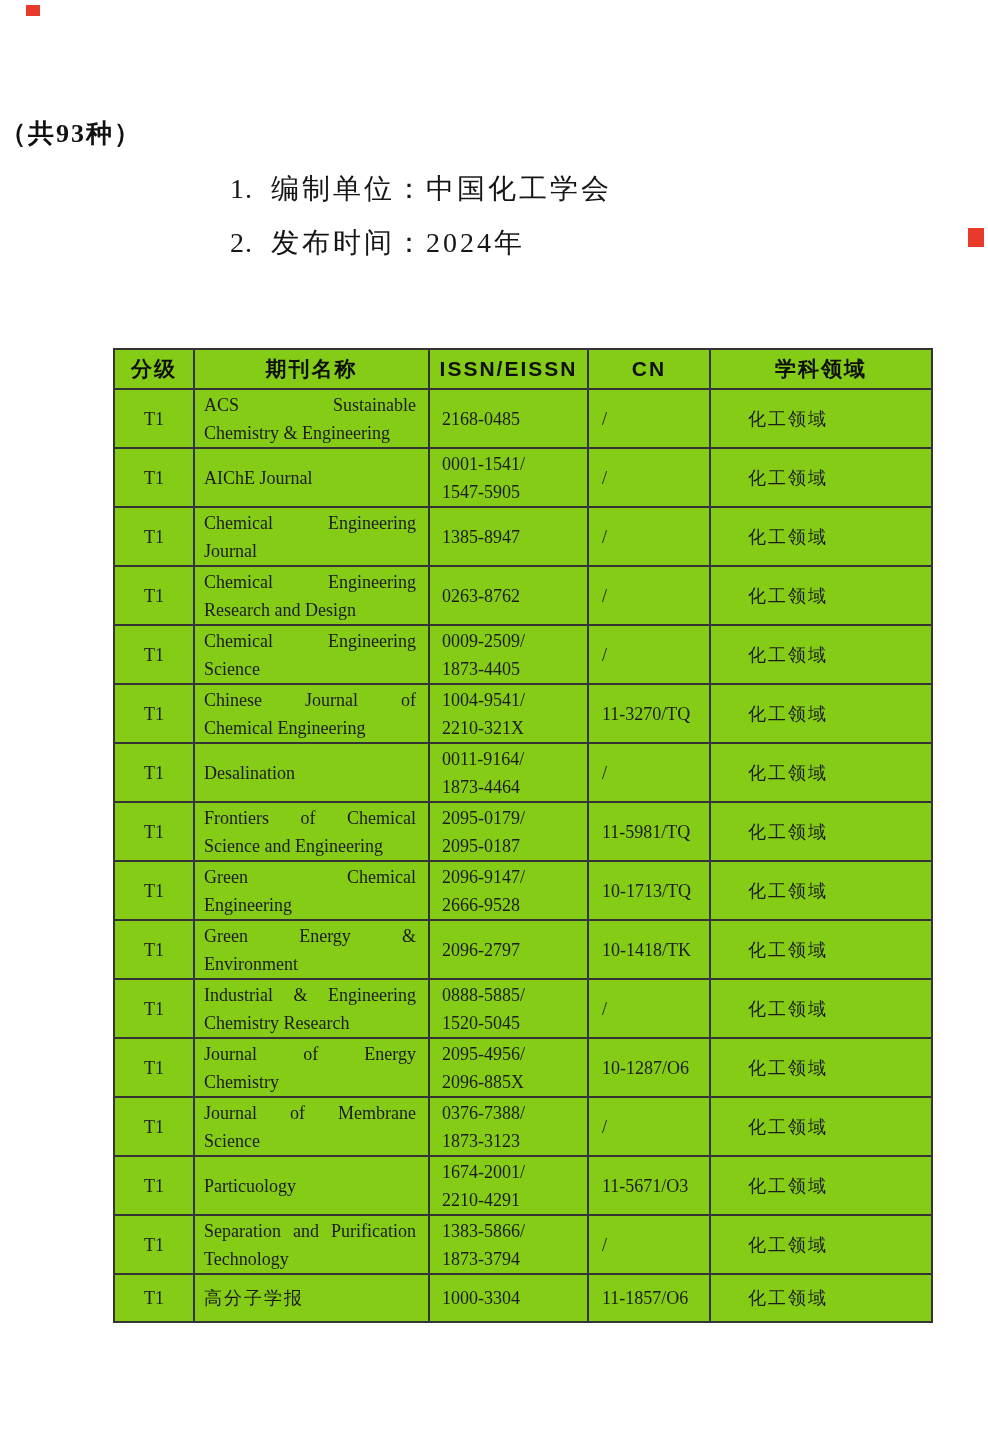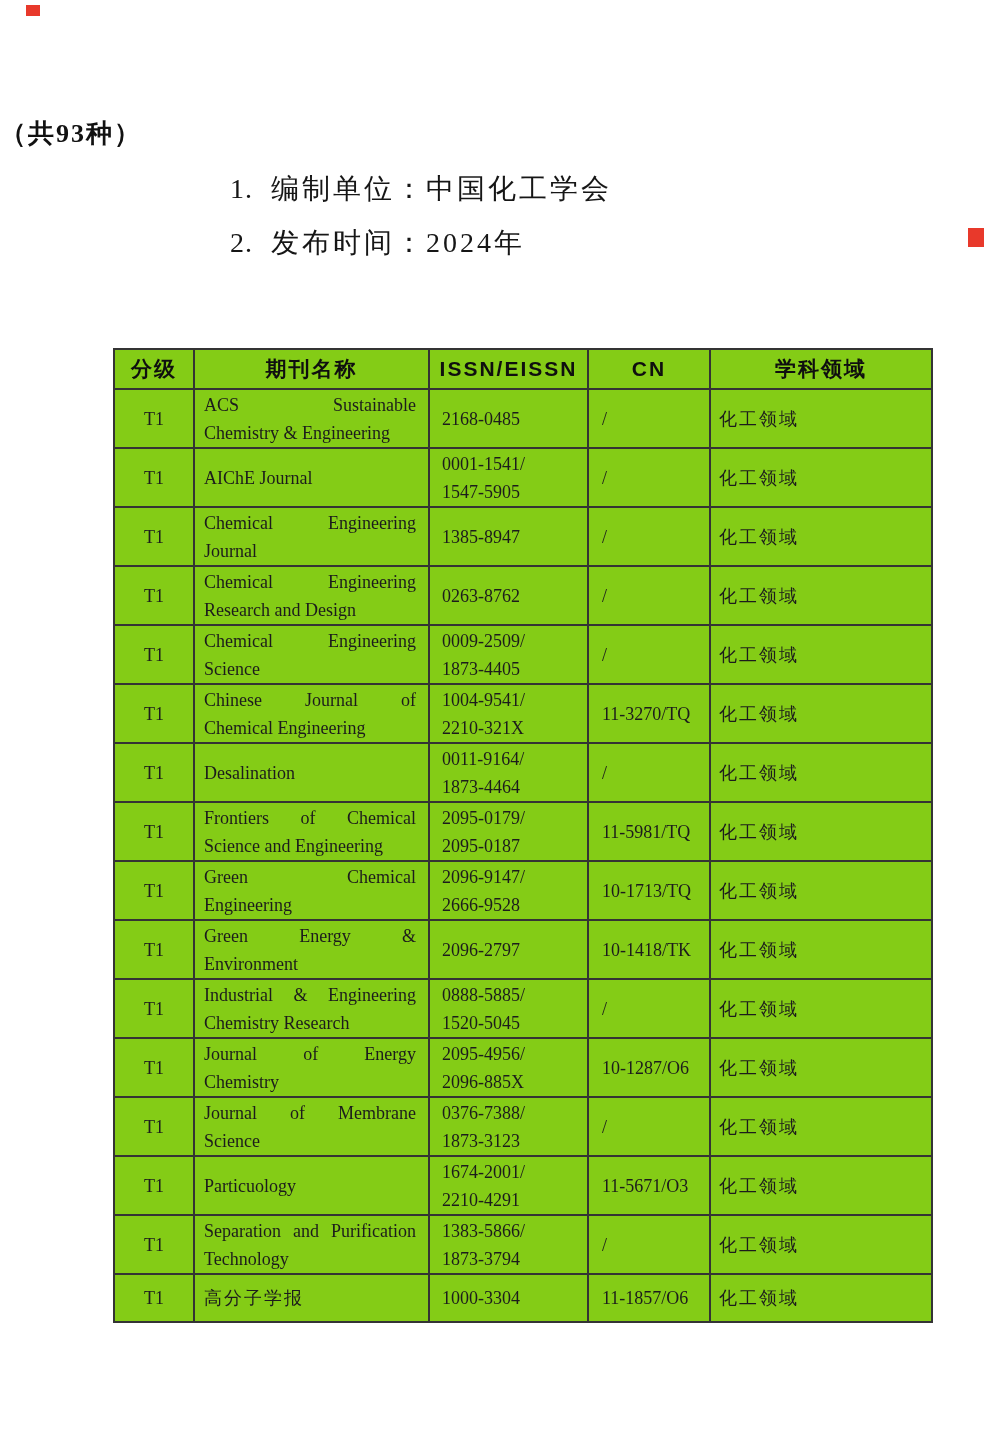--- a/index.html
+++ b/index.html
@@ -69,21 +69,21 @@
     font-size:18px;
     line-height:28px;
     vertical-align:middle;
     color:#1c1c1c;
   }
   td.c-level{text-align:center;}
   td.c-journal{padding:0 12px 0 9px;text-align:left;}
   td.c-journal.cjk{letter-spacing:2px;}
   td.c-issn{padding-left:12px;text-align:left;}
   td.c-cn{padding-left:13px;text-align:left;}
-  td.c-field{padding-left:8px;text-align:left;letter-spacing:2px;}
+  td.c-field{padding-left:37px;text-align:left;letter-spacing:2px;}
   .jl-just{text-align:justify;text-align-last:justify;}
   .jl-last{text-align:left;}
   .line{text-align:left;}
 
   
   .page-number{
     position:absolute;top:1328px;left:0;width:100%;
     text-align:center;
     font-size:18px;
     color:#222;

